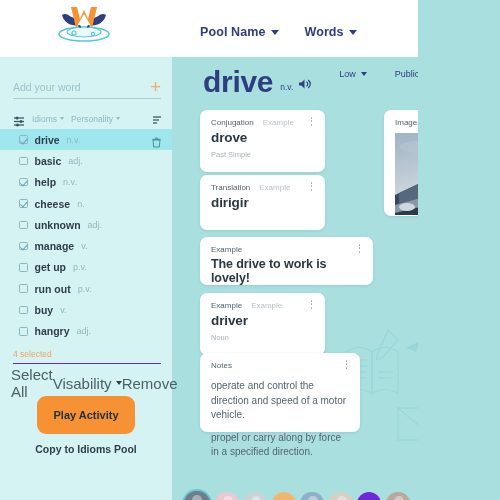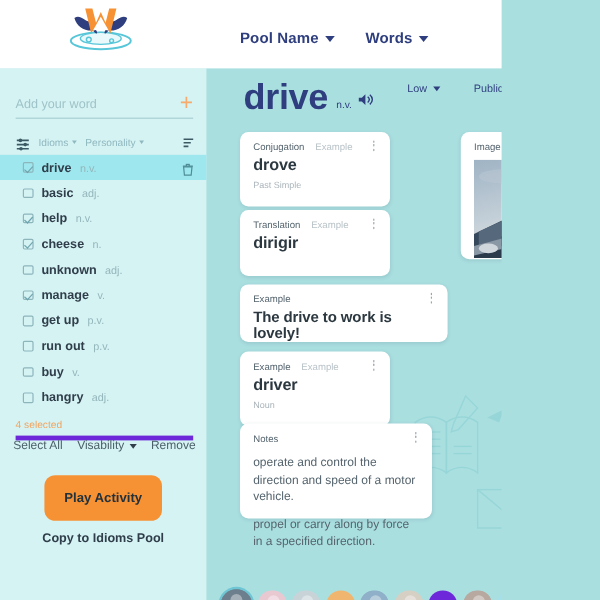--- a/index.html
+++ b/index.html
@@ -80,27 +80,27 @@
     content: ""; position: absolute; left: 1.6px; top: 0.2px;
     width: 3px; height: 5.5px; border: solid #6fa5ae;
     border-width: 0 1.2px 1.2px 0; transform: rotate(42deg);
   }
   .wname { font-size: 10.5px; font-weight: bold; color: #2f3e4a; }
   .wpos { font-size: 9px; color: #93b6bb; margin-left: 7px; }
   .trash { position: absolute; right: 11px; top: 5px; cursor: pointer; }
 
   .selinfo {
     position: absolute; left: 13px; top: 292px; width: 148px;
-    border-bottom: 4px solid #6d28d9; padding-bottom: 4px;
+    border-bottom: 1px solid #6d28d9; padding-bottom: 4px;
     font-size: 8.5px; color: #f0a45f;
   }
   .bottomrow {
     position: absolute; left: 11px; top: 309px; width: 152px;
     display: flex; align-items: center; justify-content: space-between;
-    font-size: 10px; color: #4b6068;
+    font-size: 15px; color: #4b6068;
   }
   .bottomrow span { cursor: pointer; display: flex; align-items: center; gap: 4px; }
   .bottomrow .cc {
     width: 0; height: 0; border-left: 3px solid transparent;
     border-right: 3px solid transparent; border-top: 4px solid #2f3e4a;
   }
   .playbtn {
     position: absolute; left: 37px; top: 339px; width: 98px; height: 38px;
     background: #f79234; border: none; border-radius: 9px;
     color: #22313a; font-size: 11px; font-weight: bold; cursor: pointer;

